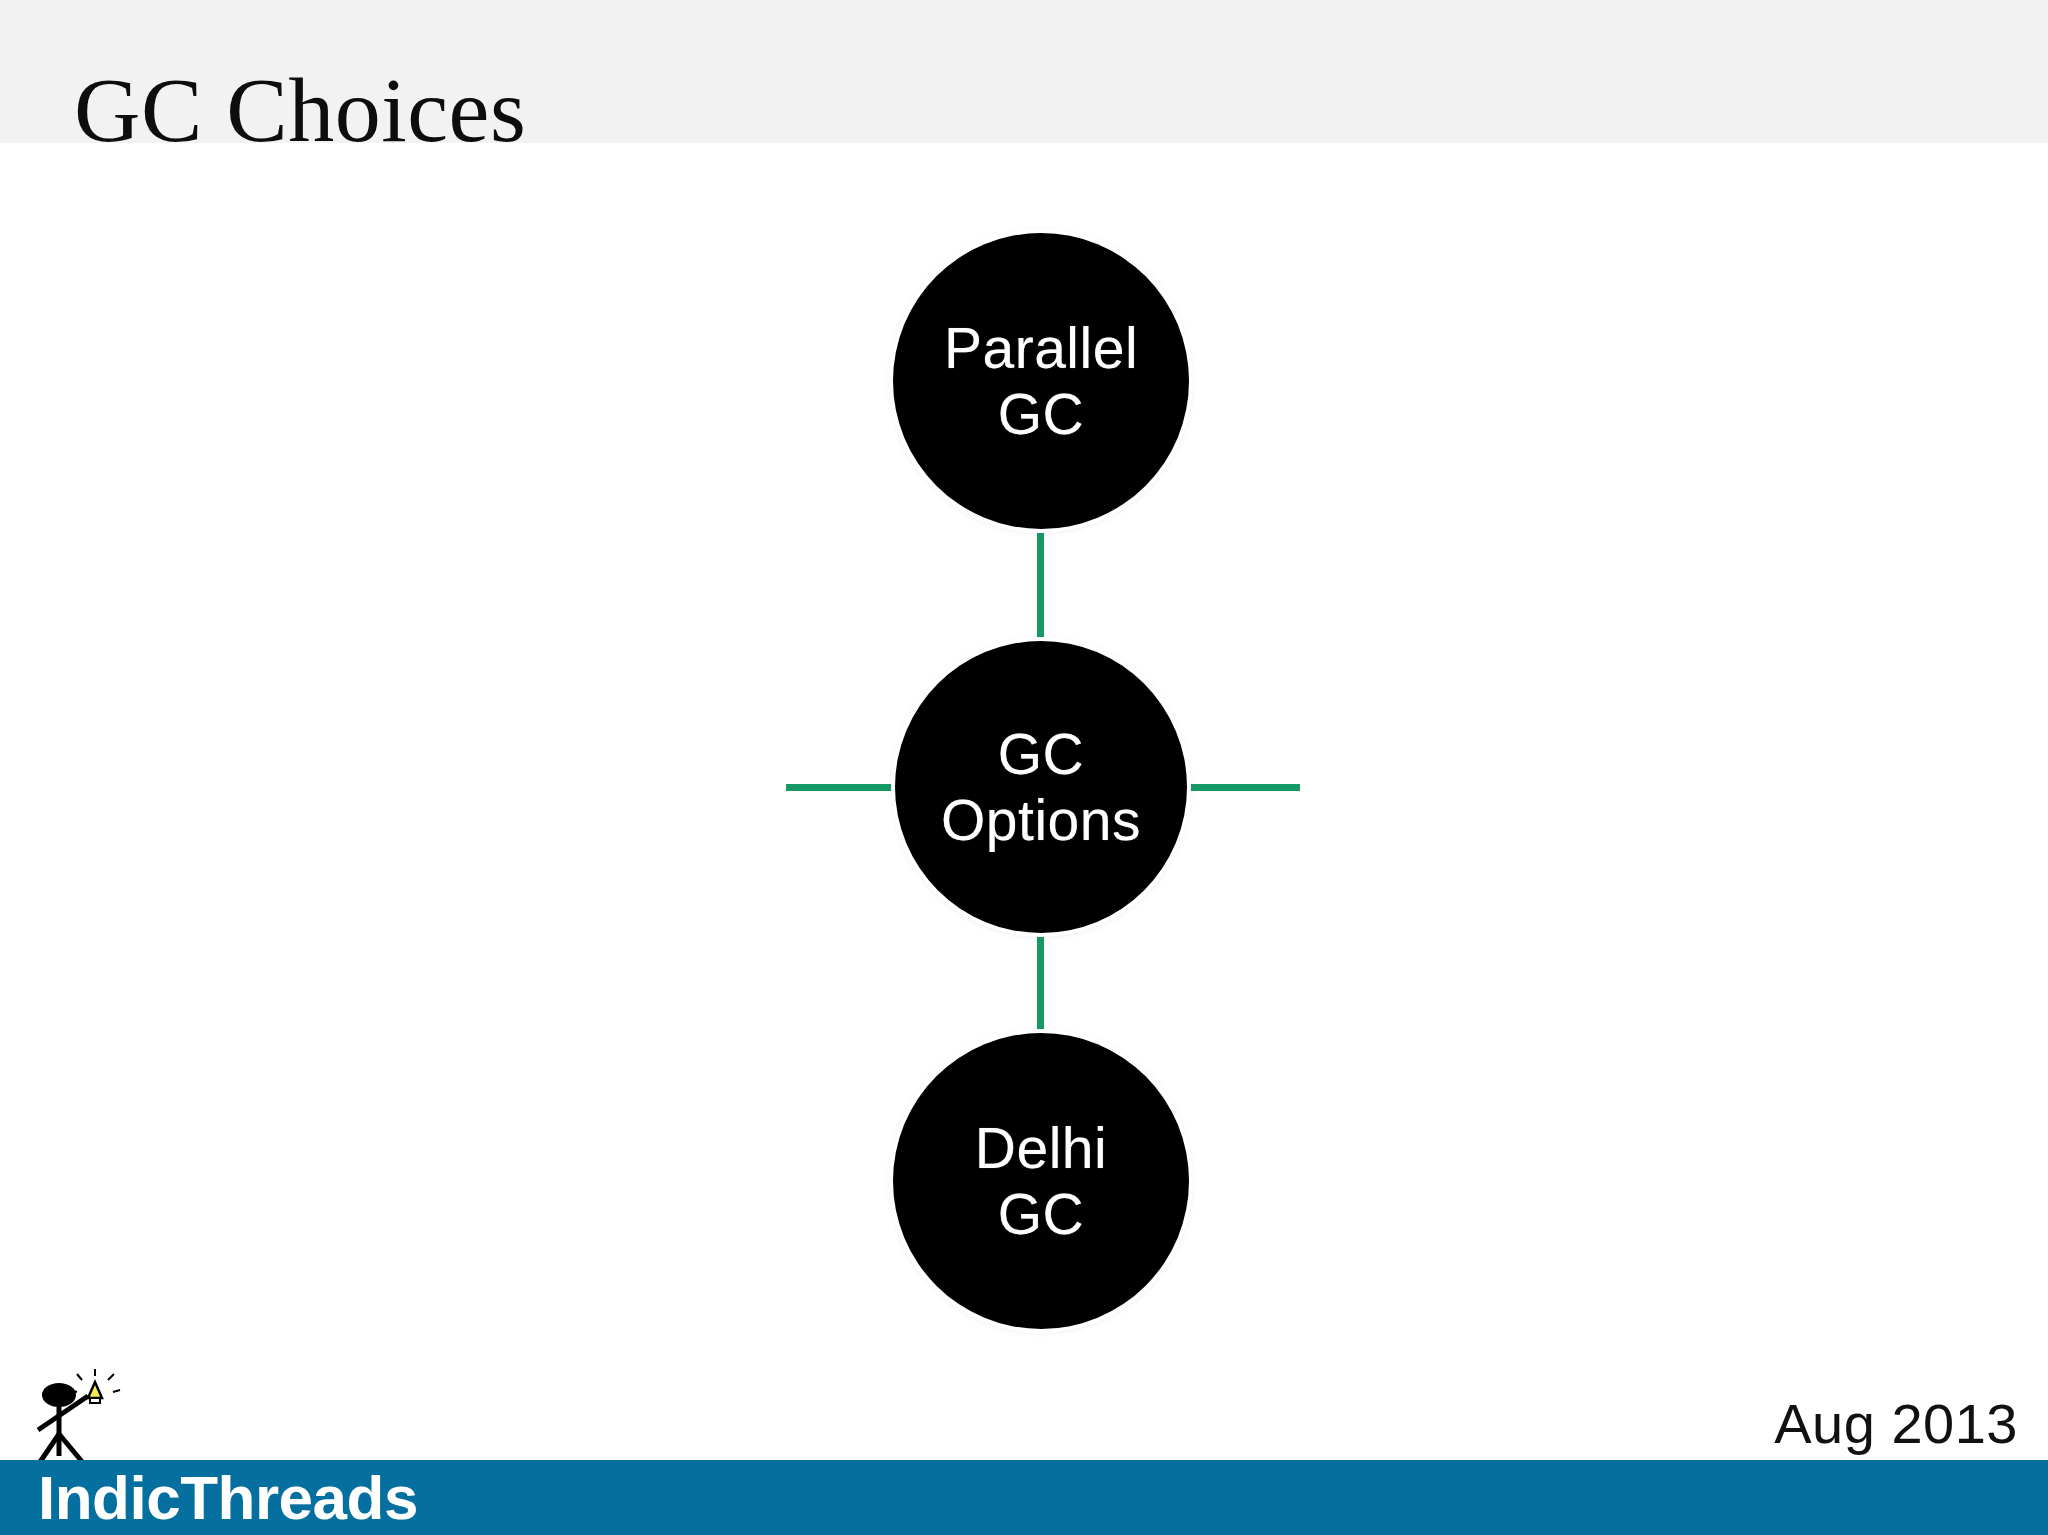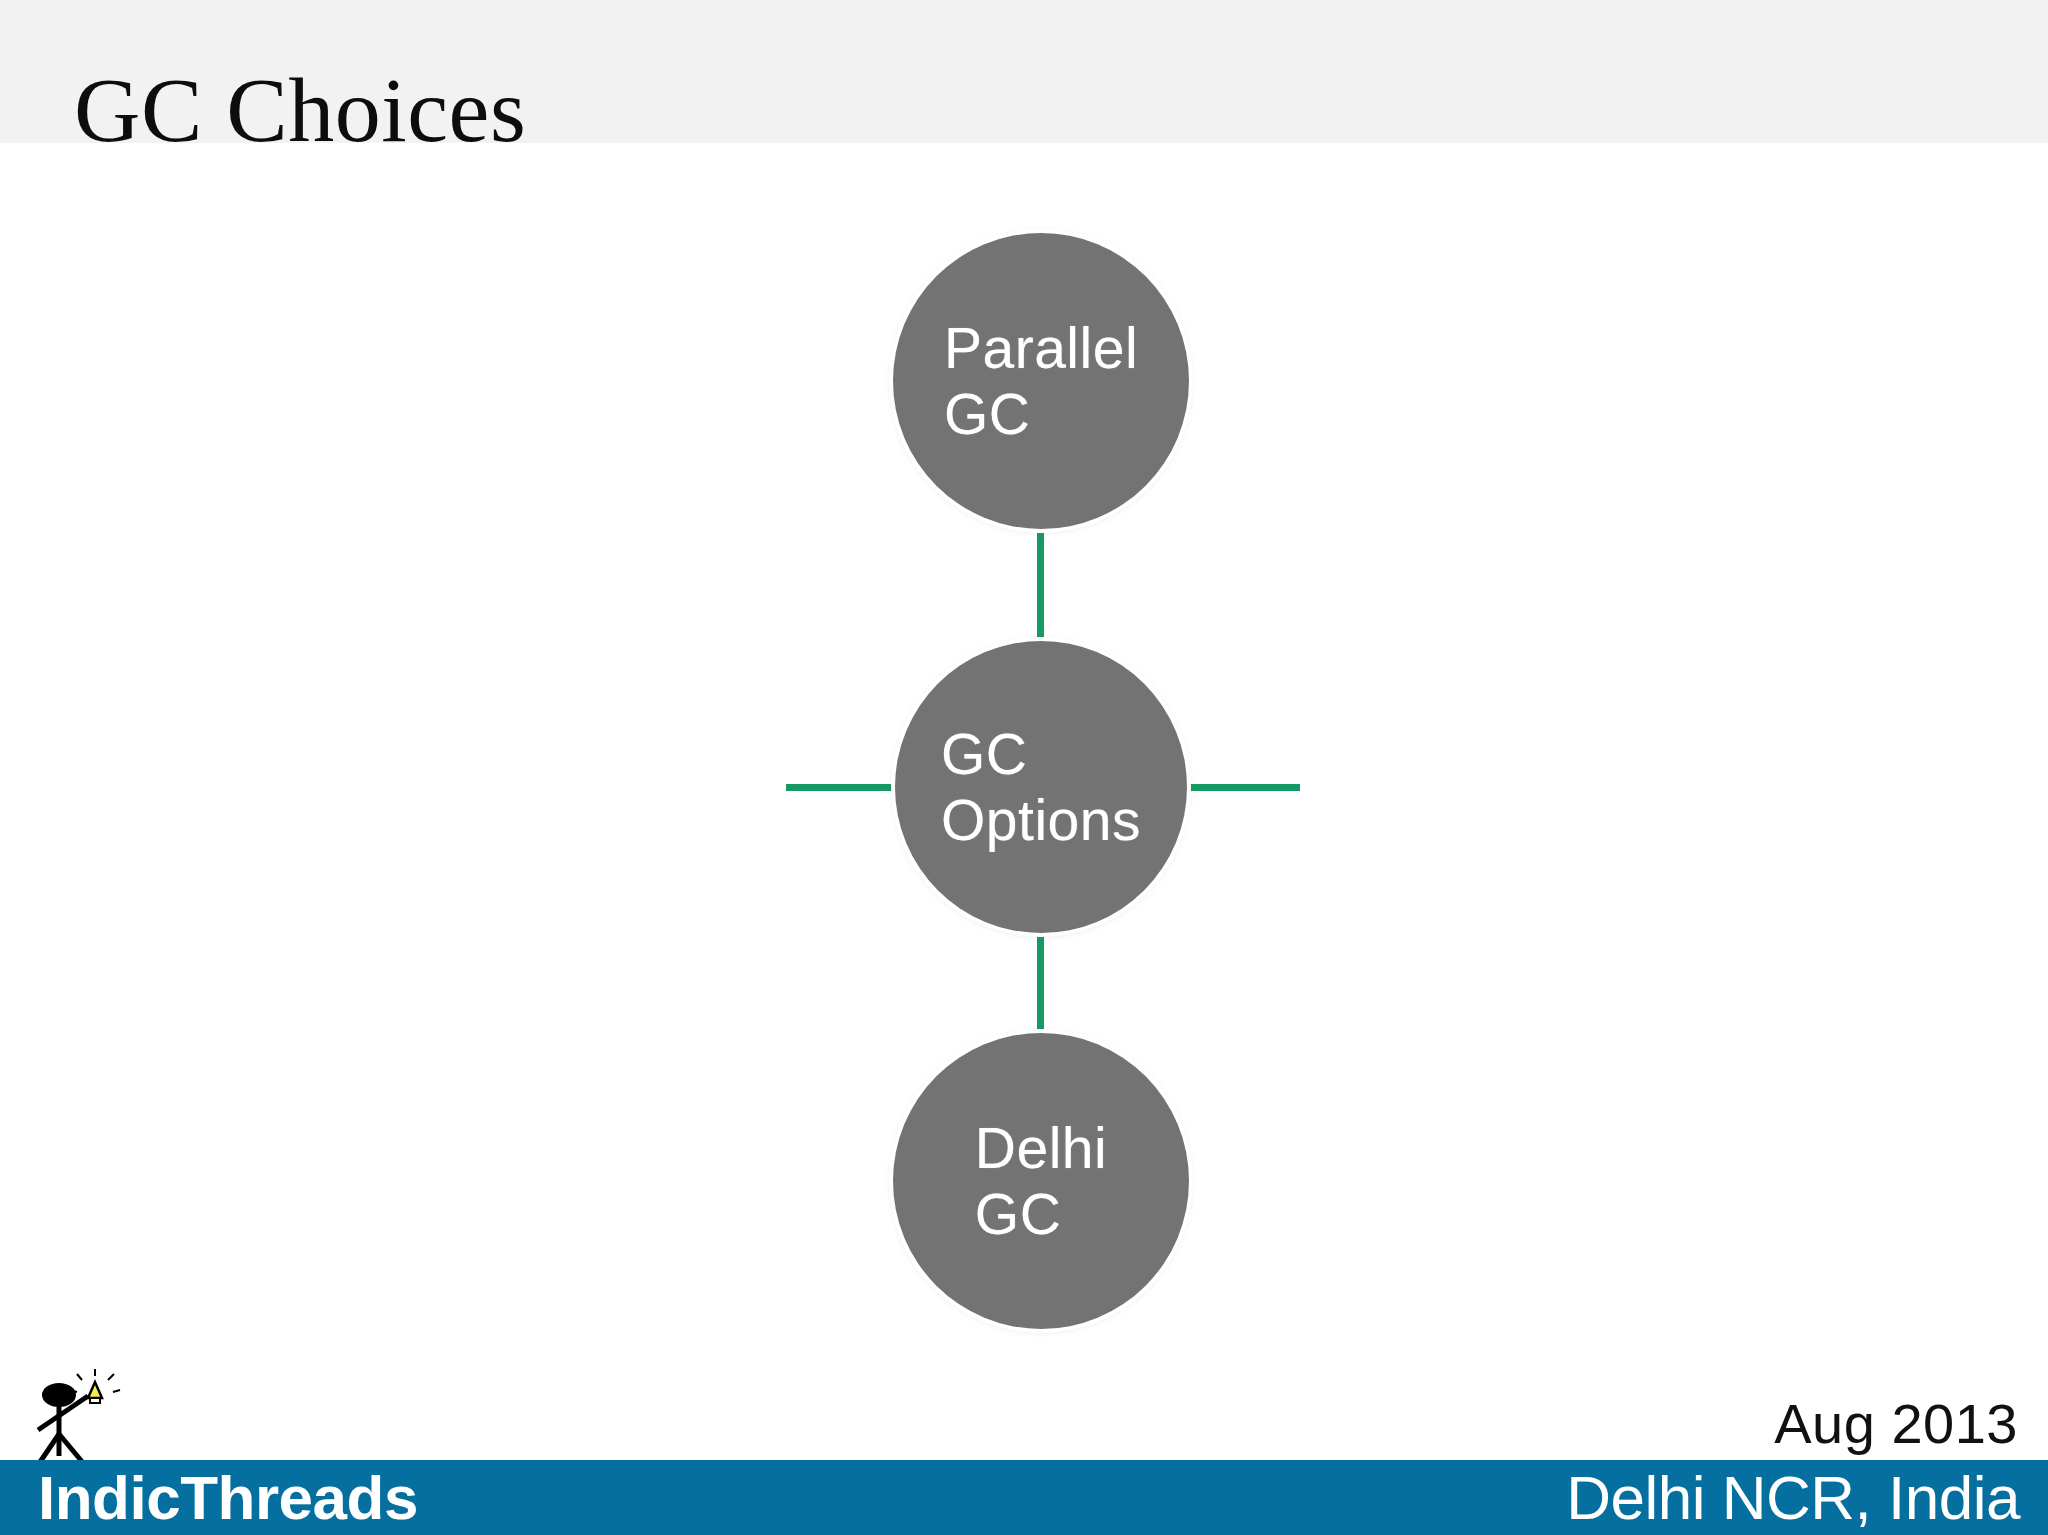--- a/index.html
+++ b/index.html
@@ -51,26 +51,26 @@
   .connector {
     position: absolute;
     background: #159a63;
   }
   .connector.horizontal { height: 7px; }
   .connector.vertical   { width: 7px; }
 
   .node {
     position: absolute;
     border-radius: 50%;
-    background: #737373;
+    background: #000000;
     box-shadow: 0 0 0 4px #ffffff, 0 1px 7px rgba(90,100,120,0.35);
     display: flex;
     align-items: center;
     justify-content: center;
-    text-align: left;
+    text-align: center;
   }
   .node-label {
     color: #ffffff;
     font-family: "Liberation Sans", sans-serif;
     font-weight: 300;
     font-size: 57px;
     line-height: 66px;
     letter-spacing: 0.5px;
     white-space: pre-line;
     text-shadow: 0 0 1px rgba(255,255,255,0.5);
@@ -182,15 +182,14 @@
     <line x1="69" y1="8" x2="69" y2="1" stroke="#000000" stroke-width="2"></line>
     <line x1="56" y1="12" x2="51" y2="6" stroke="#000000" stroke-width="2"></line>
     <line x1="82" y1="12" x2="88" y2="6" stroke="#000000" stroke-width="2"></line>
     <line x1="51" y1="24" x2="44" y2="22" stroke="#000000" stroke-width="2"></line>
     <line x1="87" y1="24" x2="94" y2="22" stroke="#000000" stroke-width="2"></line>
   </svg>
 
   <div id="footer-date">Aug 2013</div>
   <div id="footer-bar"></div>
   <div id="footer-brand">IndicThreads</div>
-  <div id="footer-location">Delhi NCR, India</div>
 
 </div>
 
 </body></html>

